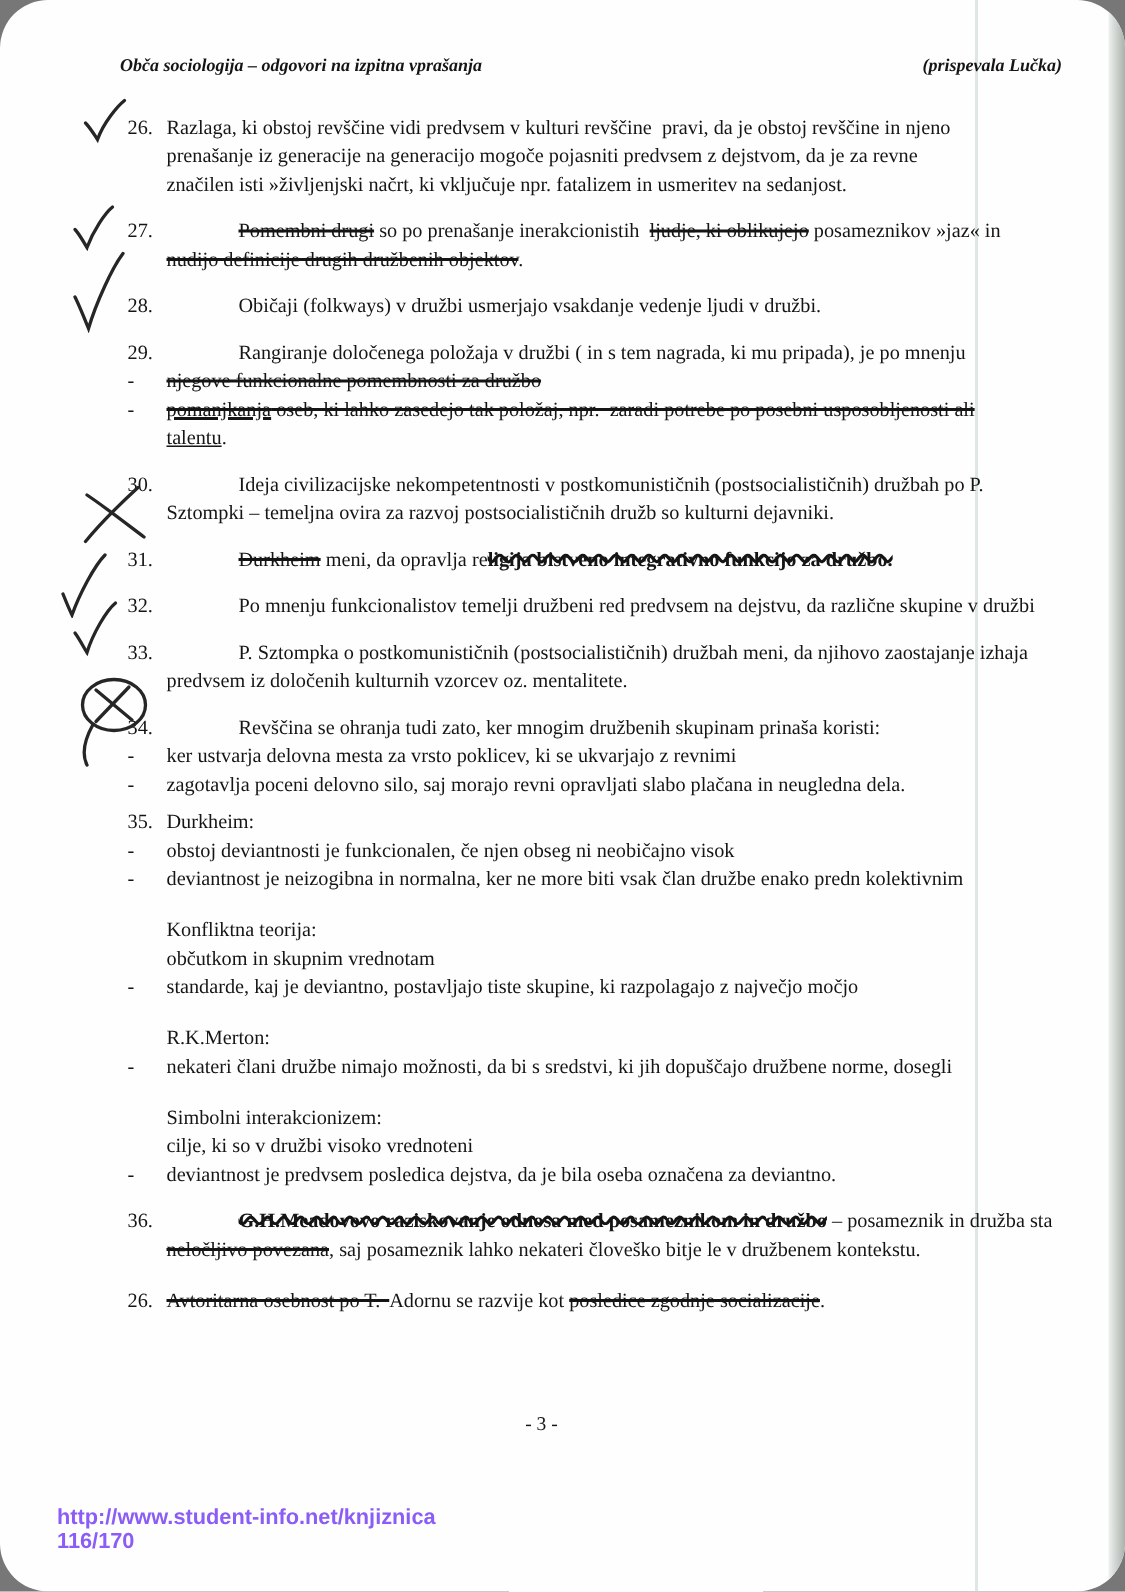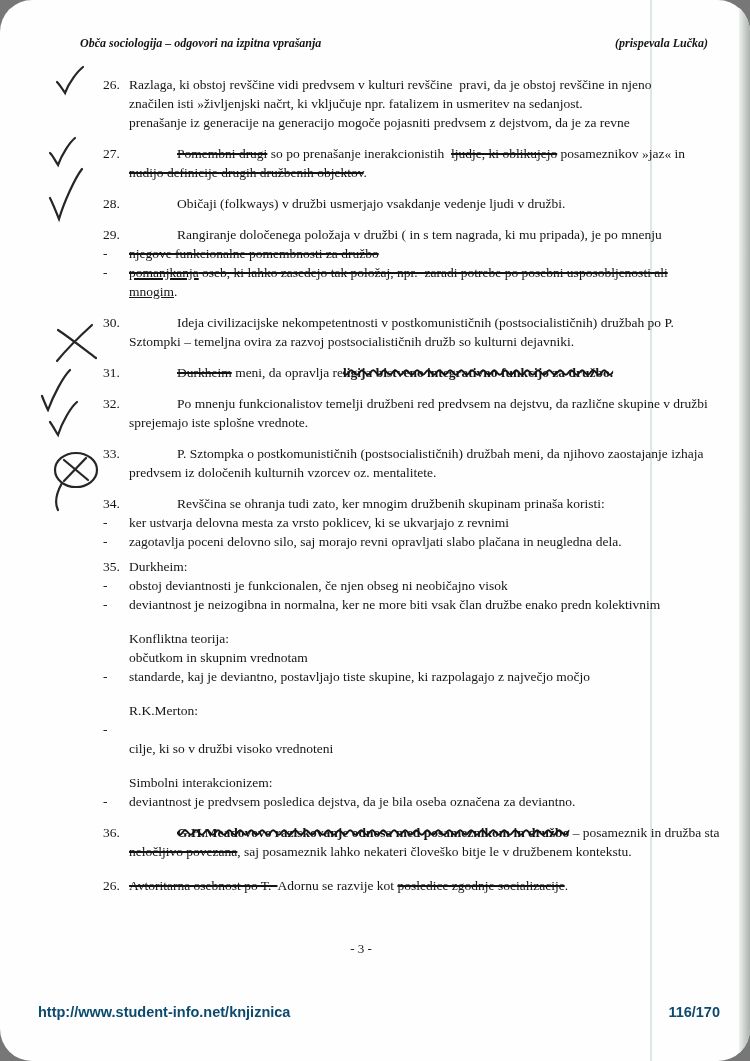--- a/index.html
+++ b/index.html
@@ -14,39 +14,39 @@
     border-radius:32px;
   }
   
   .scan-line{position:absolute;left:650px;top:0;width:2px;height:1061px;background:#dde8e4;}
   .scan-edge{position:absolute;right:0;top:0;width:11px;height:1061px;
     background:linear-gradient(to right,#eef1ee,#aab1ad);}
   
   .hdr{position:absolute;top:36px;left:80px;right:42px;display:flex;justify-content:space-between;
     font-size:12px;font-style:italic;font-weight:bold;}
   
-  .content{position:absolute;top:75px;left:85px;right:18px;font-size:13.5px;line-height:19px;margin-left:18px;}
+  .content{position:absolute;top:75px;left:85px;right:18px;font-size:13.5px;line-height:19px;}
   .row{display:flex;}
   .mk{flex:none;width:26px;}
   .tx{white-space:pre;}
   .gap{margin-top:12px;gap:48px;}
   .gap-sm{margin-top:6px;}
   .gap-lg{margin-top:15px;}
   .seg[data-style="st"]{text-decoration:line-through;text-decoration-thickness:2px;}
   .seg[data-style="sth"]{text-decoration:line-through;text-decoration-style:wavy;text-decoration-thickness:2px;font-weight:600;}
   .seg[data-style="stu"]{text-decoration:underline line-through;text-decoration-thickness:2px;}
   .seg[data-style="u"]{text-decoration:underline;}
   
   .mark{position:absolute;}
   .mark svg{display:block;}
   .pen{stroke:#262626;stroke-width:2.2;fill:none;stroke-linecap:round;}
   
   .pgnum{position:absolute;top:941px;left:0;width:722px;text-align:center;font-size:13px;}
   .ftr{position:absolute;top:1004px;left:38px;right:30px;display:flex;justify-content:space-between;
-    font-family:"Liberation Sans","DejaVu Sans",sans-serif;font-weight:bold;font-size:14.5px;color:#0c4a6e;}
+    font-family:"Liberation Sans","DejaVu Sans",sans-serif;font-weight:bold;font-size:14.5px;color:#8b5cf6;flex-direction:column;}
 </style>
 </head>
 <body>
 
 <div class="page">
 
   <div class="scan-line"></div>
   <div class="scan-edge"></div>
 
   <div class="hdr">
@@ -54,25 +54,25 @@
     <span>(prispevala Lučka)</span>
   </div>
 
   <div class="content">
     <div class="row">
         <span class="mk">26.</span>
         <span class="tx"><span class="seg" data-style="p">Razlaga, ki obstoj revščine vidi predvsem v kulturi revščine  pravi, da je obstoj revščine in njeno</span></span>
       </div>
     <div class="row">
         <span class="mk"></span>
+        <span class="tx"><span class="seg" data-style="p">prenašanje iz generacije na generacijo mogoče pojasniti predvsem z dejstvom, da je za revne</span></span>
+      </div>
+    <div class="row">
+        <span class="mk"></span>
         <span class="tx"><span class="seg" data-style="p">značilen isti »življenjski načrt, ki vključuje npr. fatalizem in usmeritev na sedanjost.</span></span>
-      </div>
-    <div class="row">
-        <span class="mk"></span>
-        <span class="tx"><span class="seg" data-style="p">prenašanje iz generacije na generacijo mogoče pojasniti predvsem z dejstvom, da je za revne</span></span>
       </div>
     <div class="row gap">
         <span class="mk">27.</span>
         <span class="tx"><span class="seg" data-style="st">Pomembni drugi</span><span class="seg" data-style="p"> so po prenašanje inerakcionistih  </span><span class="seg" data-style="st">ljudje, ki oblikujejo</span><span class="seg" data-style="p"> posameznikov »jaz« in</span></span>
       </div>
     <div class="row">
         <span class="mk"></span>
         <span class="tx"><span class="seg" data-style="st">nudijo definicije drugih družbenih objektov</span><span class="seg" data-style="p">.</span></span>
       </div>
     <div class="row gap">
@@ -89,41 +89,40 @@
     <div class="row">
         <span class="mk">-</span>
         <span class="tx"><span class="seg" data-style="st">njegove funkcionalne pomembnosti za družbo</span></span>
       </div>
     <div class="row">
         <span class="mk">-</span>
         <span class="tx"><span class="seg" data-style="stu">pomanjkanja</span><span class="seg" data-style="st"> oseb, ki lahko zasedejo tak položaj, npr.  zaradi potrebe po posebni usposobljenosti ali</span></span>
       </div>
     <div class="row">
         <span class="mk"></span>
-        <span class="tx"><span class="seg" data-style="u">mnogim</span><span class="seg" data-style="p">.</span></span>
+        <span class="tx"><span class="seg" data-style="u">talentu</span><span class="seg" data-style="p">.</span></span>
       </div>
     <div class="row gap">
         <span class="mk">30.</span>
         <span class="tx"><span class="seg" data-style="p">Ideja civilizacijske nekompetentnosti v postkomunističnih (postsocialističnih) družbah po P.</span></span>
       </div>
     <div class="row">
         <span class="mk"></span>
         <span class="tx"><span class="seg" data-style="p">Sztompki – temeljna ovira za razvoj postsocialističnih družb so kulturni dejavniki.</span></span>
       </div>
     <div class="row gap">
         <span class="mk">31.</span>
         <span class="tx"><span class="seg" data-style="st">Durkheim</span><span class="seg" data-style="p"> meni, da opravlja re</span><span class="seg" data-style="sth">ligija bistveno integrativno funkcijo za družbo.</span></span>
       </div>
     <div class="row gap">
         <span class="mk">32.</span>
         <span class="tx"><span class="seg" data-style="p">Po mnenju funkcionalistov temelji družbeni red predvsem na dejstvu, da različne skupine v družbi</span></span>
       </div>
     <div class="row">
         <span class="mk"></span>
-        <span class="tx"><span class="seg" data-style="p">sprejemajo iste splošne vrednote.</span></span>
       </div>
     <div class="row gap">
         <span class="mk">33.</span>
         <span class="tx"><span class="seg" data-style="p">P. Sztompka o postkomunističnih (postsocialističnih) družbah meni, da njihovo zaostajanje izhaja</span></span>
       </div>
     <div class="row">
         <span class="mk"></span>
         <span class="tx"><span class="seg" data-style="p">predvsem iz določenih kulturnih vzorcev oz. mentalitete.</span></span>
       </div>
     <div class="row gap">
@@ -161,28 +160,29 @@
     <div class="row">
         <span class="mk">-</span>
         <span class="tx"><span class="seg" data-style="p">standarde, kaj je deviantno, postavljajo tiste skupine, ki razpolagajo z največjo močjo</span></span>
       </div>
     <div class="row gap-lg">
         <span class="mk"></span>
         <span class="tx"><span class="seg" data-style="p">R.K.Merton:</span></span>
       </div>
     <div class="row">
         <span class="mk">-</span>
+        <span class="tx"><span class="seg" data-style="p">nekateri člani družbe nimajo možnosti, da bi s sredstvi, ki jih dopuščajo družbene norme, dosegli</span></span>
+      </div>
+    <div class="row gap-lg">
+        <span class="mk"></span>
+        <span class="tx"><span class="seg" data-style="p">Simbolni interakcionizem:</span></span>
       </div>
     <div class="row">
         <span class="mk"></span>
         <span class="tx"><span class="seg" data-style="p">cilje, ki so v družbi visoko vrednoteni</span></span>
-      </div>
-    <div class="row gap-lg">
-        <span class="mk"></span>
-        <span class="tx"><span class="seg" data-style="p">Simbolni interakcionizem:</span></span>
       </div>
     <div class="row">
         <span class="mk">-</span>
         <span class="tx"><span class="seg" data-style="p">deviantnost je predvsem posledica dejstva, da je bila oseba označena za deviantno.</span></span>
       </div>
     <div class="row gap">
         <span class="mk">36.</span>
         <span class="tx"><span class="seg" data-style="sth">G.H.Meadovovo raziskovanje odnosa med posameznikom in družbo</span><span class="seg" data-style="p"> – posameznik in družba sta</span></span>
       </div>
     <div class="row">

